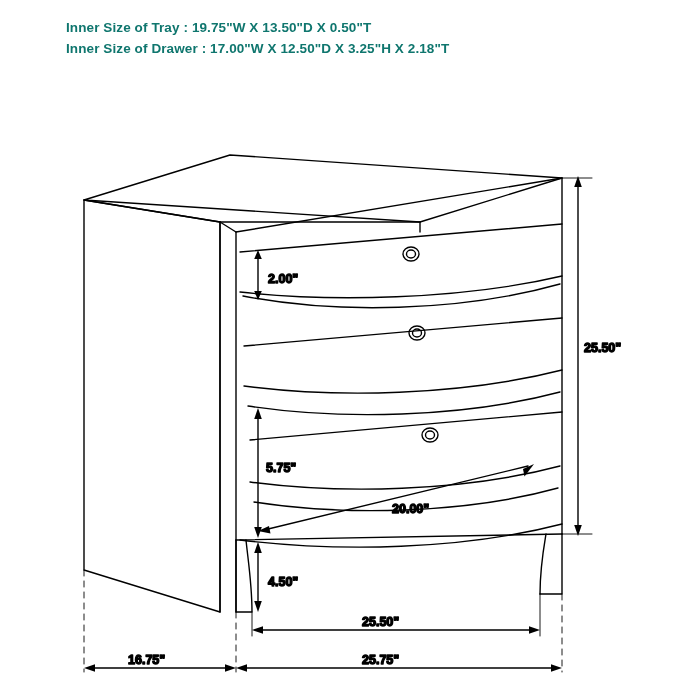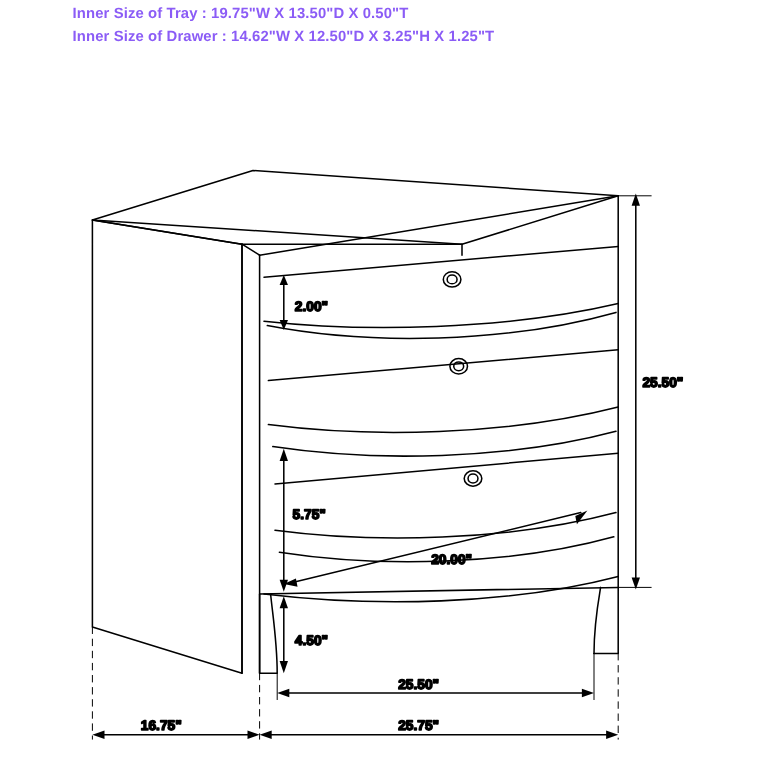--- a/index.html
+++ b/index.html
@@ -15,24 +15,24 @@
     overflow: hidden;
   }
   #stage {
     position: relative;
     width: 700px;
     height: 700px;
   }
   .spec-block {
     position: absolute;
     left: 66px;
-    top: 2px;
+    top: 18px;
     font-size: 13.5px;
     font-weight: bold;
-    color: #8b5cf6;
+    color: #0f766e;
     line-height: 1.55;
     letter-spacing: 0.1px;
   }
   .spec-line {
     white-space: nowrap;
   }
   svg#drawing {
     position: absolute;
     left: 0;
     top: 0;
@@ -46,21 +46,21 @@
     fill: #000;
   }
 </style>
 </head>
 <body>
 
 <div id="stage">
 
   <div class="spec-block">
     <div class="spec-line">Inner Size of Tray : 19.75"W X 13.50"D X 0.50"T</div>
-    <div class="spec-line">Inner Size of Drawer : 14.62"W X 12.50"D X 3.25"H X 1.25"T</div>
+    <div class="spec-line">Inner Size of Drawer : 17.00"W X 12.50"D X 3.25"H X 2.18"T</div>
   </div>
 
   <svg id="drawing" viewBox="0 0 700 700">
     <g fill="none" stroke="#000" stroke-width="1.4" stroke-linejoin="round" stroke-linecap="round">
 
       <g>
 
         <path d="M 84,200 L 230,155 L 562,178 L 562,178 L 420,222 Z" fill="#ffffff"></path>
 
         <path d="M 84,200 L 84,570 L 220,612 L 220,222 Z" fill="#ffffff"></path>

